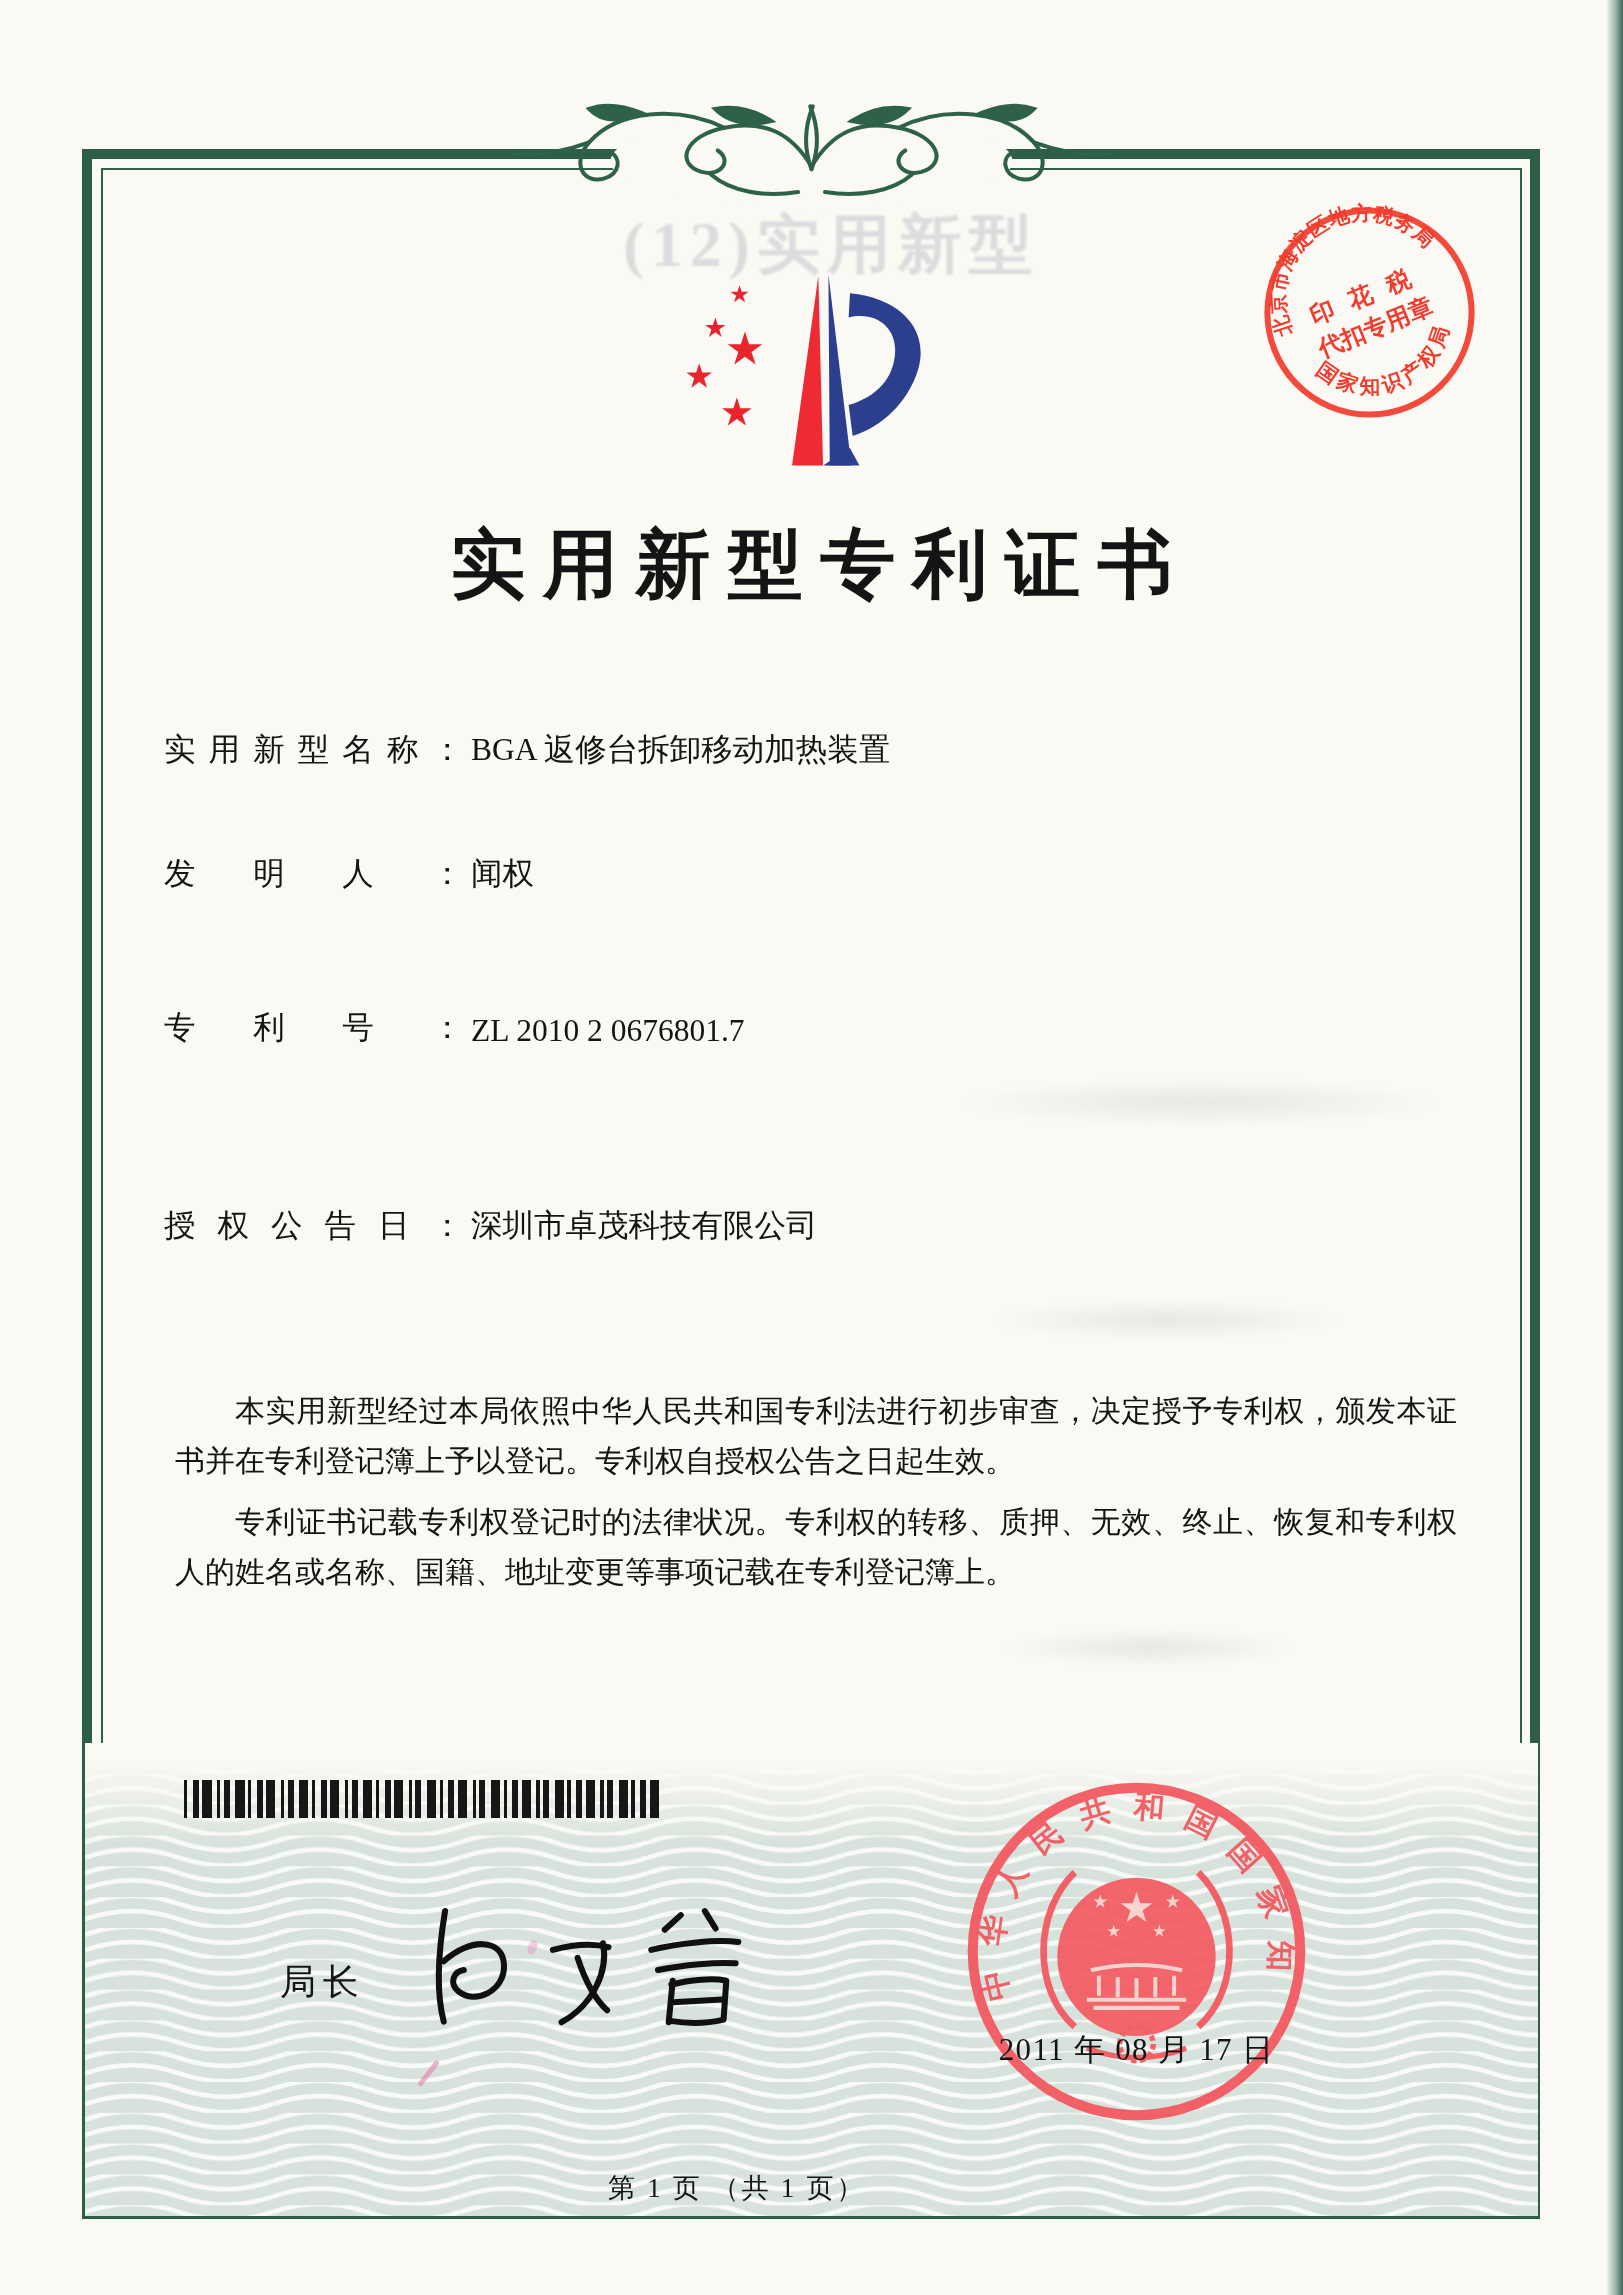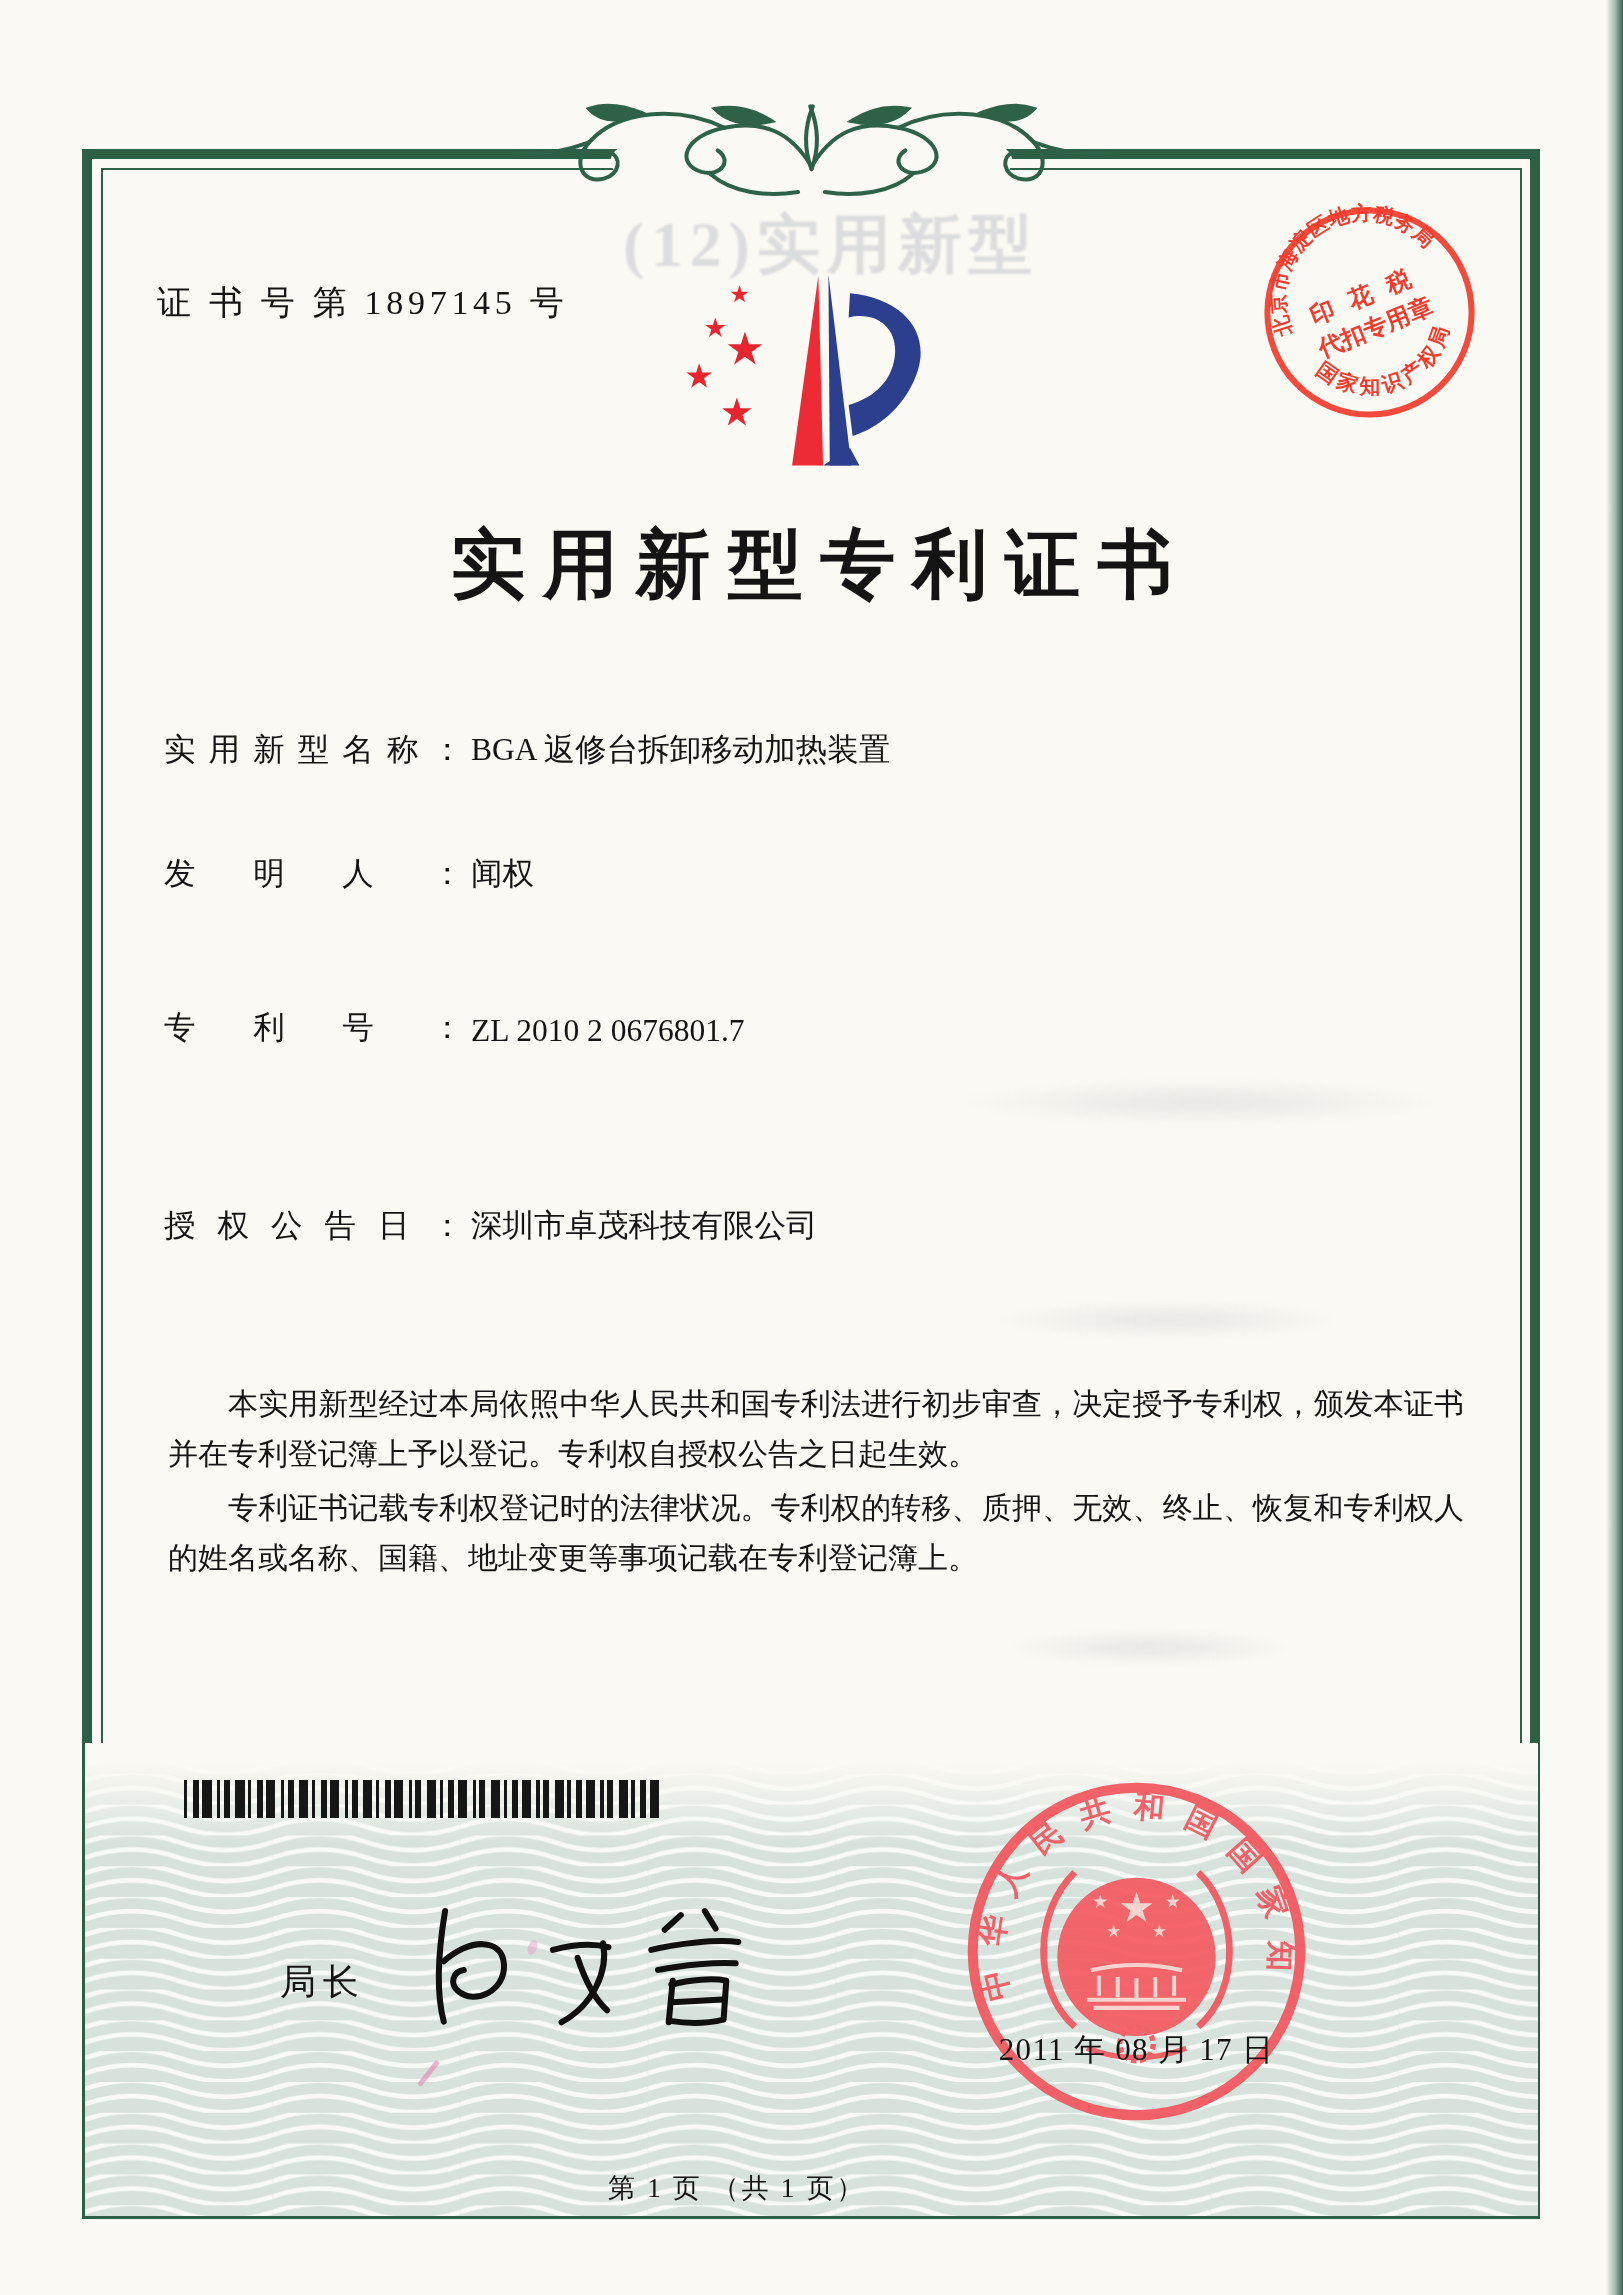--- a/index.html
+++ b/index.html
@@ -16,21 +16,21 @@
   .abs{position:absolute;}
   #ghost-text{left:623px;top:201px;font-size:64px;color:#a9aebc;opacity:.38;filter:blur(1.3px);
      letter-spacing:6.7px;font-weight:bold;}
   #cert-number{left:157px;top:280px;font-size:34px;letter-spacing:4.7px;}
   #title{left:0;top:515px;width:1623px;text-align:center;font-size:75px;font-weight:bold;
      letter-spacing:17.4px;text-indent:17.4px;}
   .field-line{left:164px;font-size:31.5px;white-space:nowrap;}
   .field-label{display:inline-block;width:299px;text-align:justify;text-align-last:justify;vertical-align:bottom;}
   .field-value{padding-left:8px;}
   #paragraphs{left:164px;top:1375px;width:1304px;font-size:30px;line-height:50px;text-align:justify;}
-  #paragraphs p{margin:4px;text-indent:2em;}
+  #paragraphs p{margin:11px;text-indent:2em;}
   
   #waves{left:85px;top:1743px;width:1453px;height:473px;}
   #wave-fade{left:85px;top:1743px;width:1453px;height:101px;
      background:linear-gradient(to bottom,#fbf9f3 18%,rgba(251,249,243,0));}
   #barcode{left:184px;top:1780px;width:497px;height:38px;display:flex;align-items:stretch;}
   #barcode .bar{background:#161616;height:100%;}
   #barcode .gap{height:100%;}
   #signature-label{left:280px;top:1958px;font-size:36px;letter-spacing:6.7px;}
   #signature{left:402px;top:1891px;}
   #office-seal{left:962px;top:1777px;opacity:.9;}
@@ -102,21 +102,20 @@
     </svg>
   <svg id="vine-right" class="abs vine" width="161" height="476" viewBox="0 0 260 720">
       <use href="#vine"></use>
     </svg>
 
   <div id="ghost-text" class="abs">(12)实用新型</div>
   <div class="abs smudge" style="left:958px;top:1079px;width:483px;height:47px"></div>
   <div class="abs smudge" style="left:992px;top:1300px;width:349px;height:40px"></div>
   <div class="abs smudge" style="left:1005px;top:1629px;width:288px;height:37px"></div>
 
-  <div id="cert-number" class="abs">证 书 号 第 1897145 号</div>
 
   <svg id="logo" class="abs" width="247" height="202" viewBox="0 0 360 300">
     <g fill="#e8242f">
       <use href="#star" transform="translate(88,38) scale(14)"></use>
       <use href="#star" transform="translate(52,88) scale(16)"></use>
       <use href="#star" transform="translate(96,120) scale(27)"></use>
       <use href="#star" transform="translate(28,160) scale(20)"></use>
       <use href="#star" transform="translate(84,214) scale(23)"></use>
     </g>
     <polygon points="205,10 212,292 166,292" fill="#ee2b34"></polygon>

